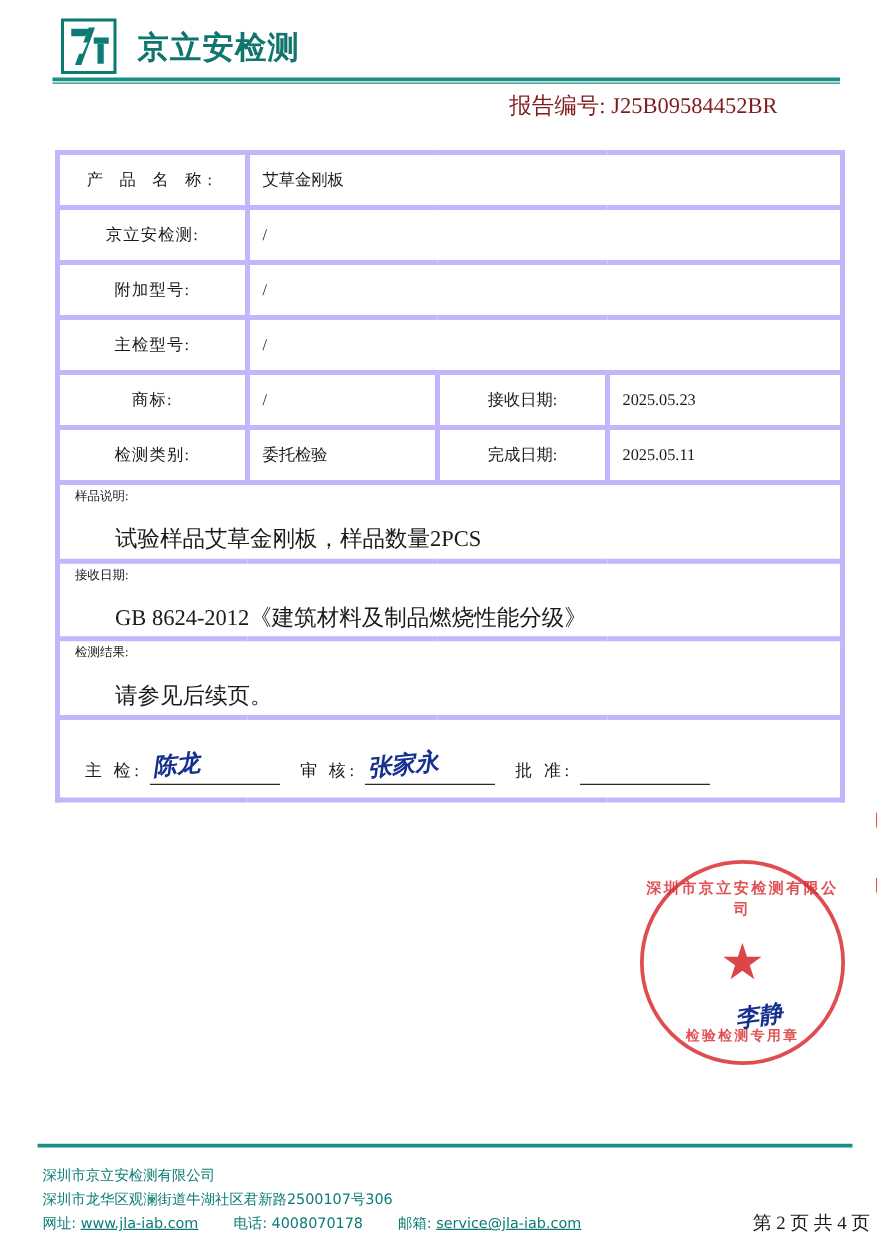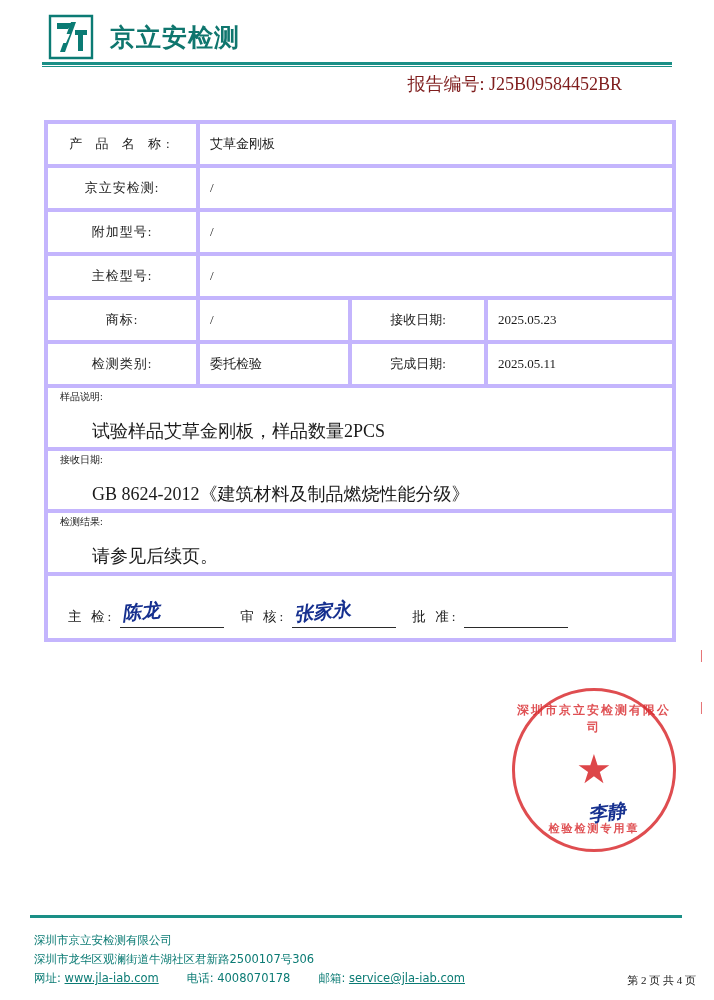--- a/index.html
+++ b/index.html
@@ -211,21 +211,21 @@
   .footer .row { display: flex; gap: 28px; }
   .footer a, .footer .link {
     color: #0b7b74;
     text-decoration: underline;
     text-align: center;
   }
   .page-no {
     position: absolute;
     right: 18px; bottom: 12px;
     font-family: "Liberation Serif", serif;
-    font-size: 11px;
+    font-size: 15px;
     color: #1a1a1a;
   }
 </style>
 </head>
 <body>
 
 <div class="header">
   <span class="logo-mark">
     <svg viewBox="0 0 58 54" width="58" height="54" aria-hidden="true">
       <g fill="none" stroke="#0b7b74" stroke-width="2.4">

